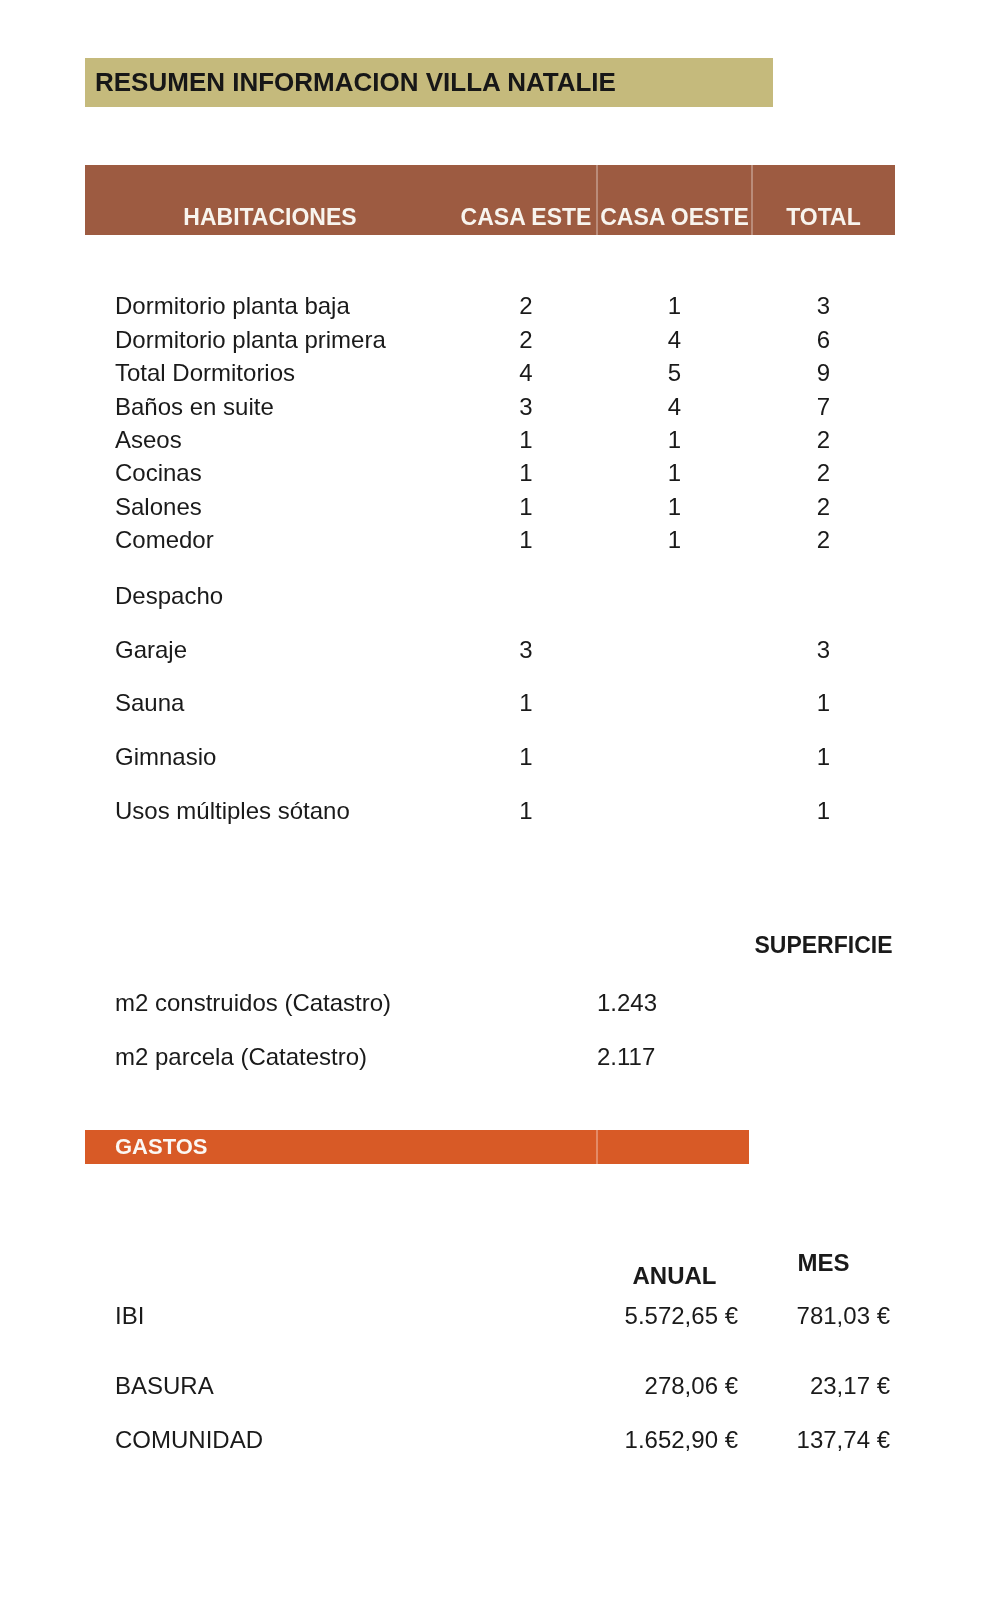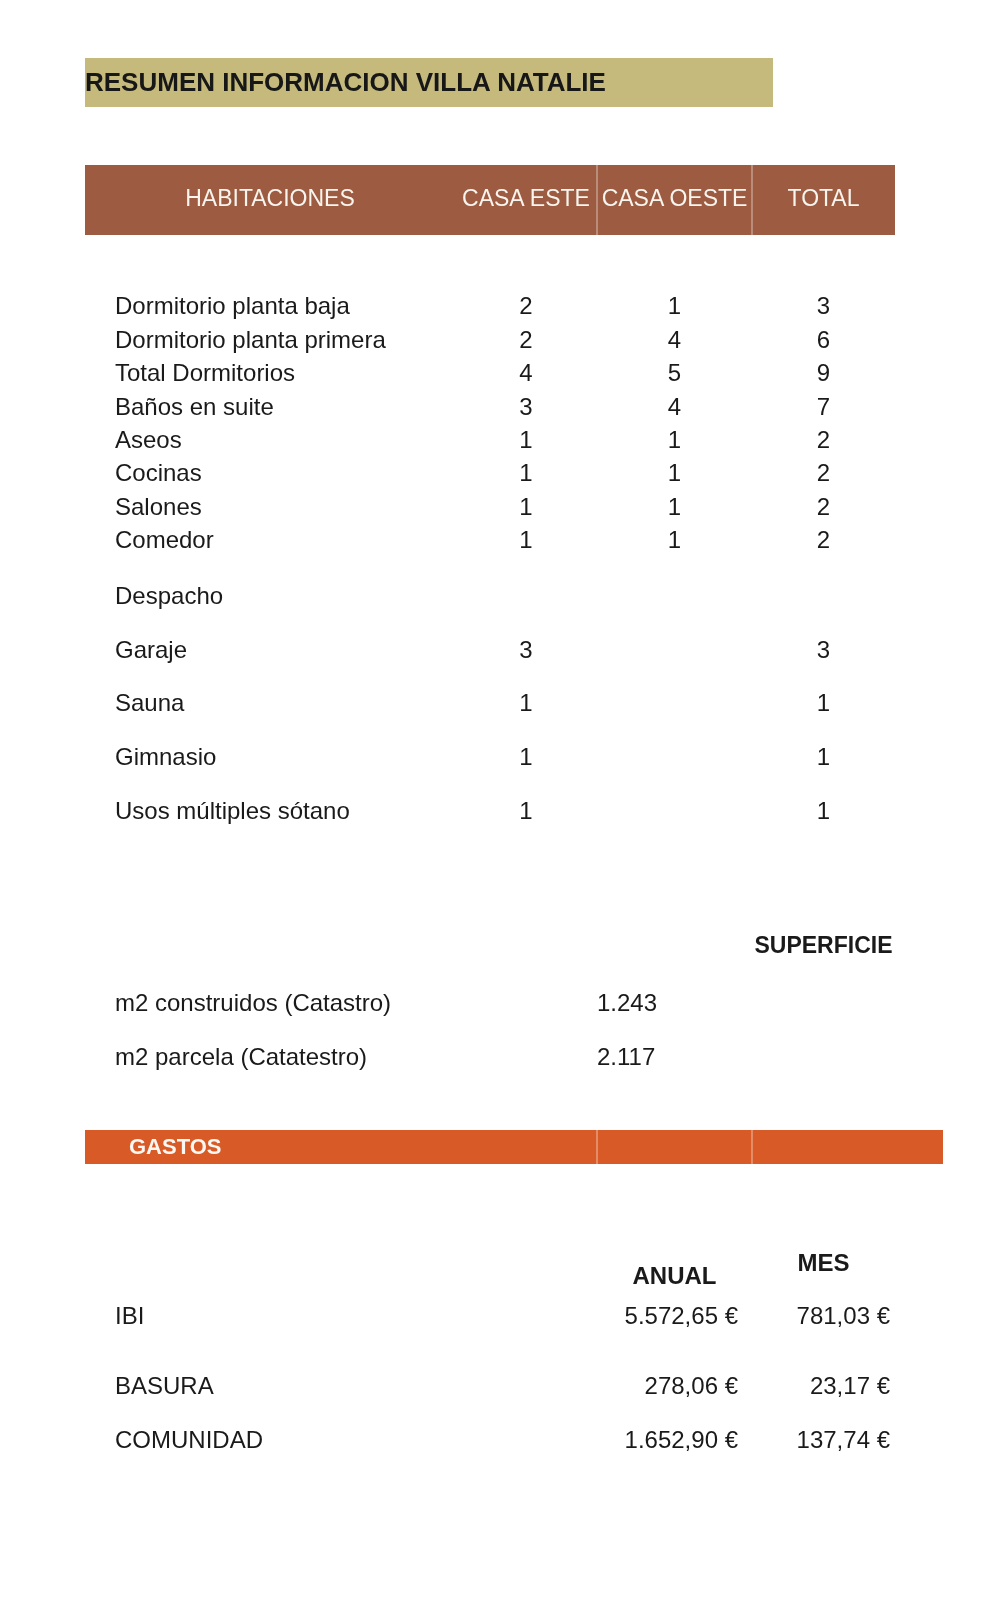--- a/index.html
+++ b/index.html
@@ -4,41 +4,41 @@
 <style>
   html,body{margin:0;padding:0;background:#ffffff;}
   .page{
     position:relative;width:1003px;height:1600px;background:#ffffff;overflow:hidden;
     font-family:"Liberation Sans","DejaVu Sans",sans-serif;color:#1a1a1a;
   }
   
   .title-bar{
     position:absolute;left:85px;top:58px;width:688px;height:49px;
     background:#c5ba7c;display:flex;align-items:center;
-    font-size:26px;font-weight:bold;color:#171717;padding-left:0;box-sizing:border-box;
+    font-size:26px;font-weight:bold;color:#171717;padding-left:10px;box-sizing:border-box;
   }
   .rooms-header{
     position:absolute;left:85px;top:165px;width:810px;height:70px;
     background:#9d5b41;
   }
   .rooms-header .hcell{
-    position:absolute;bottom:24px;height:26px;line-height:26px;
-    font-size:23px;font-weight:normal;color:#f8f4ee;text-align:center;
+    position:absolute;bottom:5px;height:26px;line-height:26px;
+    font-size:23px;font-weight:bold;color:#f8f4ee;text-align:center;
   }
   .h1{left:0;width:370px;}
   .h2{left:370px;width:142px;}
   .h3{left:512px;width:155px;}
   .h4{left:667px;width:143px;}
   .vsep{position:absolute;top:0;width:2px;height:100%;background:rgba(255,255,255,0.30);}
   .vsep.s1{left:511px;}
   .vsep.s2{left:666px;}
   .gastos-bar{
-    position:absolute;left:85px;top:1130px;width:858px;height:34px;
+    position:absolute;left:85px;top:1130px;width:664px;height:34px;
     background:#d85a26;display:flex;align-items:center;
-    font-size:22px;font-weight:bold;color:#fbf8f4;padding-left:44px;box-sizing:border-box;
+    font-size:22px;font-weight:bold;color:#fbf8f4;padding-left:30px;box-sizing:border-box;
   }
   
   .row{position:absolute;left:0;width:1003px;height:34px;}
   .cell{position:absolute;top:0;height:34px;line-height:34px;font-size:24px;white-space:nowrap;}
   .c1{left:115px;width:335px;text-align:left;}
   .c2{left:455px;width:142px;text-align:center;}
   .c3{left:597px;width:155px;text-align:center;}
   .c4{left:752px;width:143px;text-align:center;}
   
   .sup-head{position:absolute;left:752px;top:928px;width:143px;height:34px;line-height:34px;

